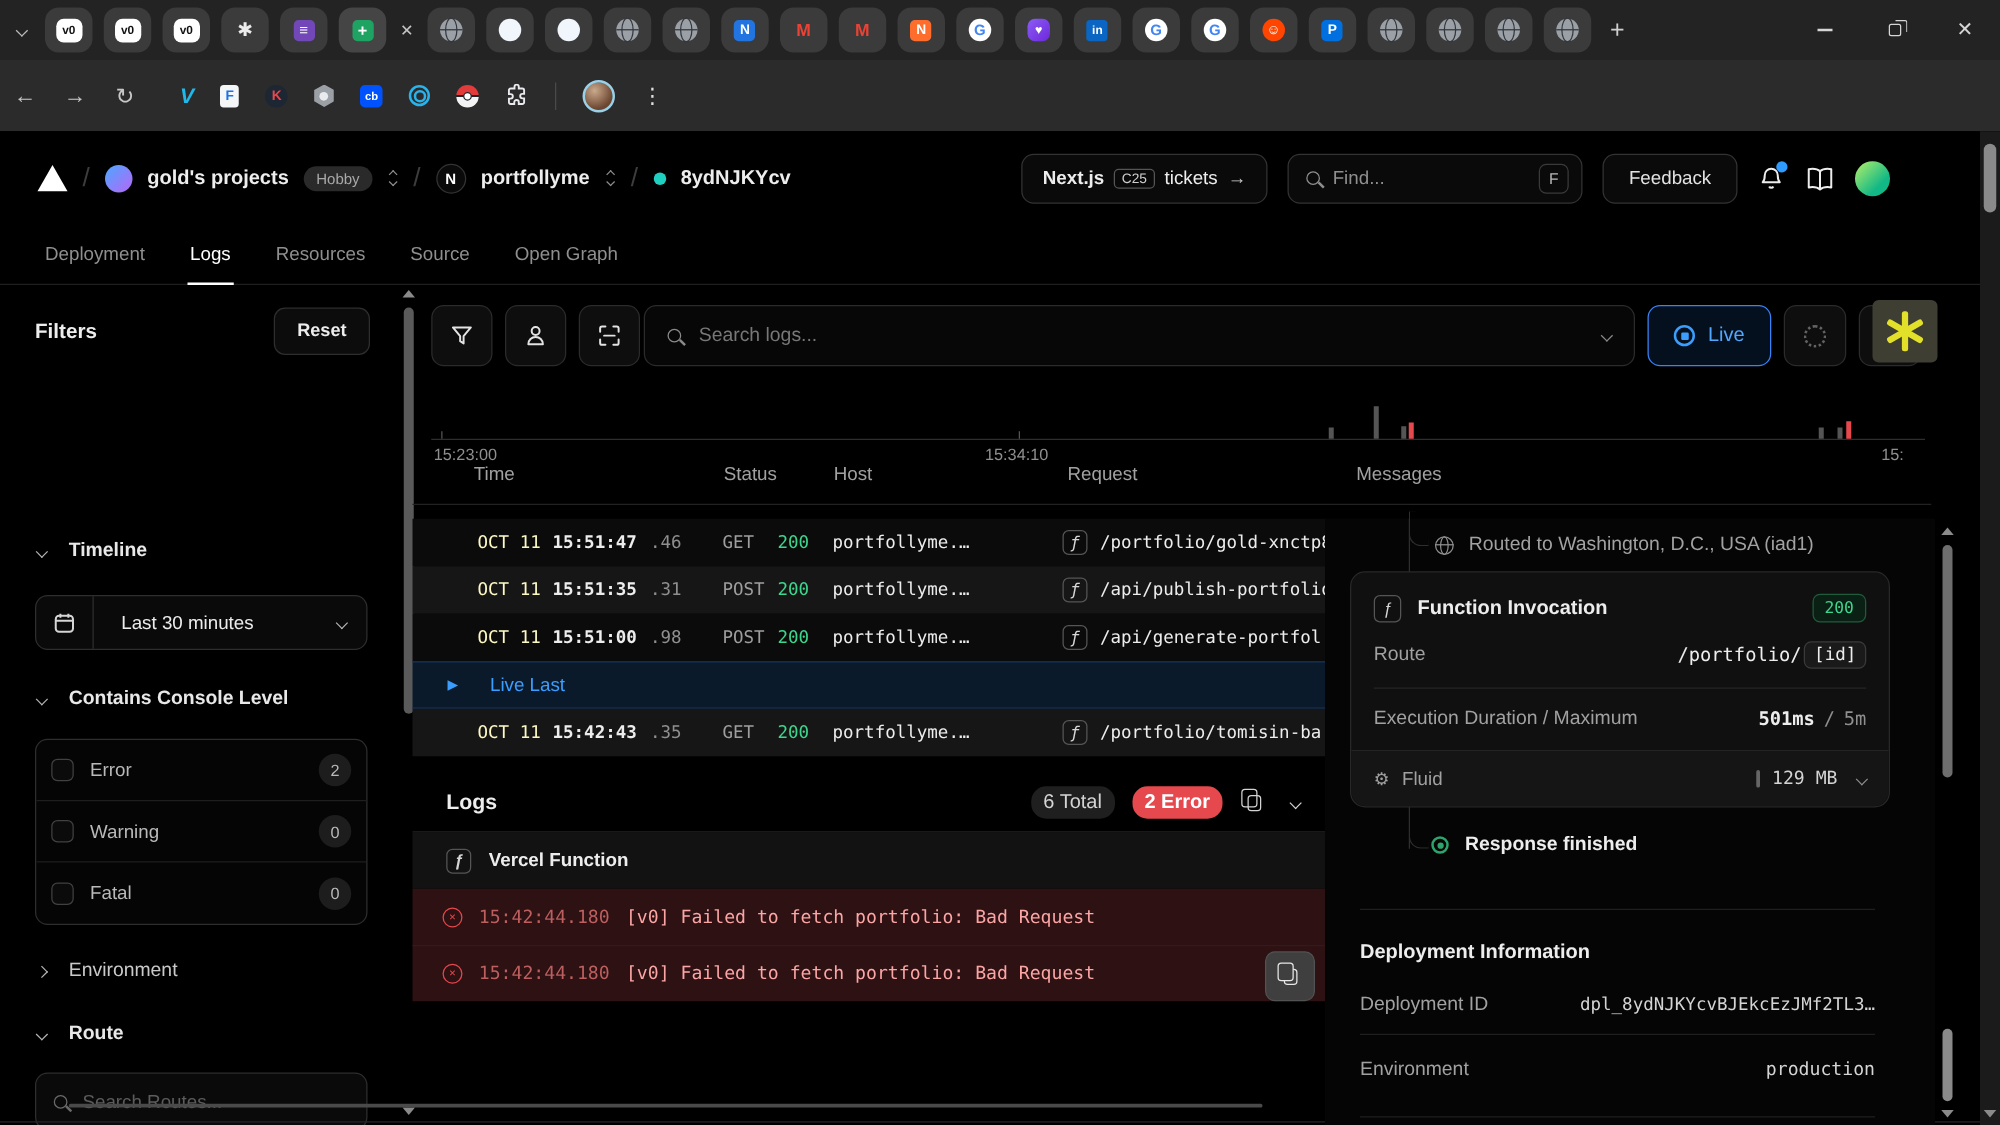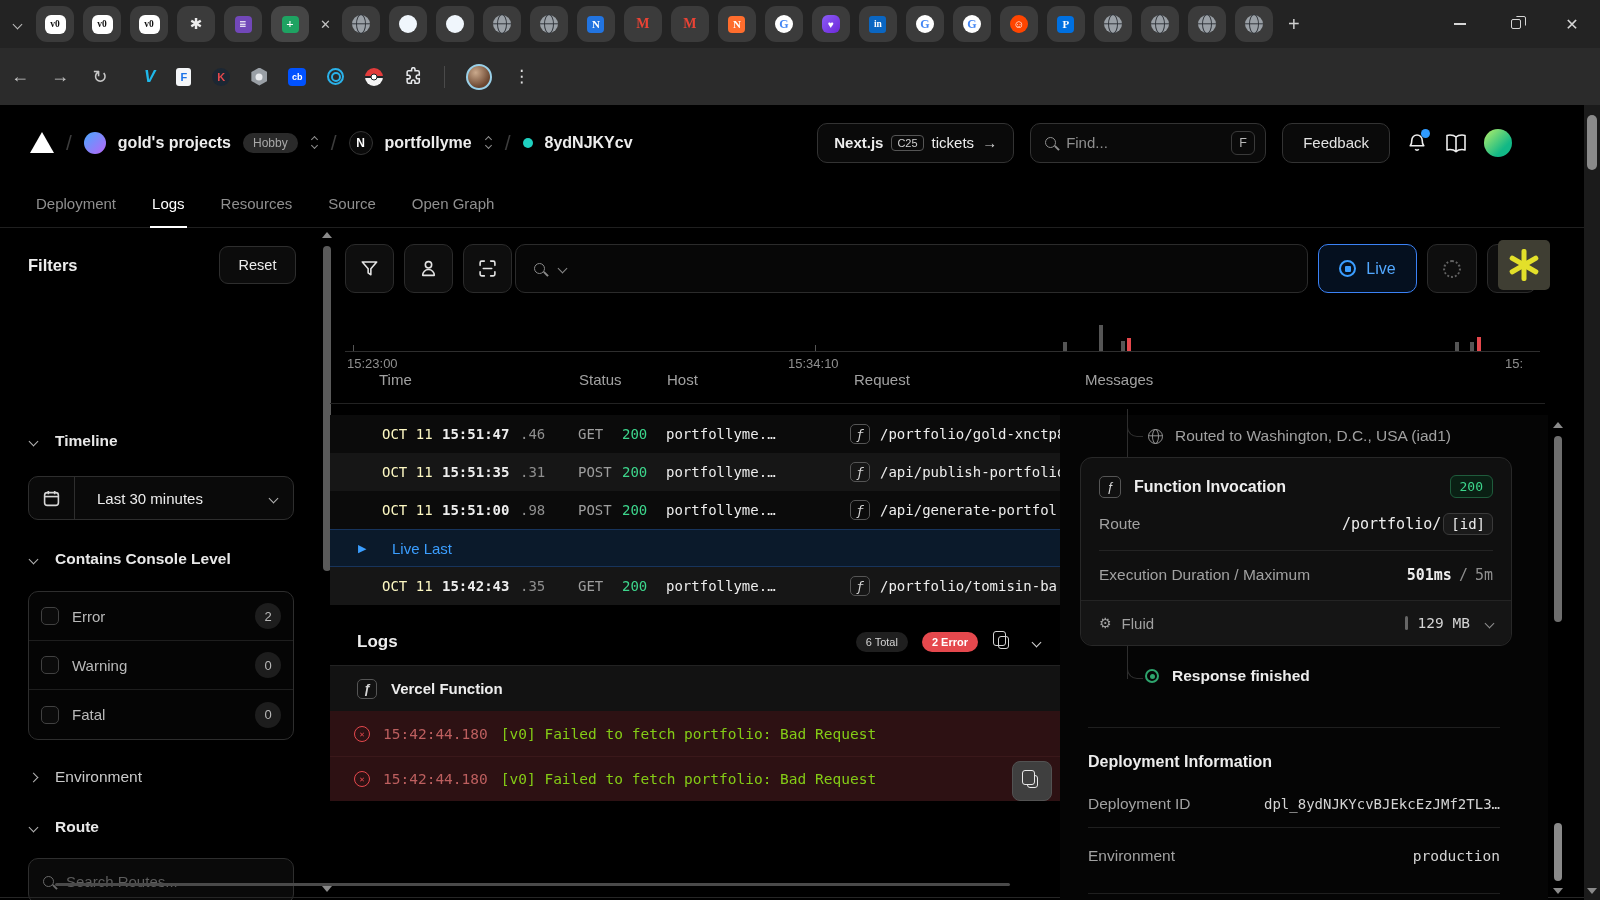--- a/index.html
+++ b/index.html
@@ -34,21 +34,21 @@
   .btab.active { background:#454545; }
   .tab-close { color:#c3c3c3; font-size:13px; margin:0 2px; }
   .newtab { color:#cfcfcf; font-size:20px; margin-left:6px; }
   .winctl { position:absolute; right:0; top:0; height:48px; display:flex; align-items:center; gap:0; }
   .winbtn { width:56px; height:48px; display:flex; align-items:center; justify-content:center; color:#d6d6d6; }
   .ic-min { width:12px; height:1.6px; background:#d6d6d6; }
   .ic-restore { width:10px; height:10px; border:1.4px solid #d6d6d6; border-radius:2px; position:relative; }
   .ic-restore::before { content:""; position:absolute; left:2px; top:-4px; width:10px; height:10px; border:1.4px solid #d6d6d6; border-radius:2px; clip-path:polygon(20% 0,100% 0,100% 80%,80% 80%,80% 20%,20% 20%); }
 
   
-  .fv { display:flex; align-items:center; justify-content:center; font-weight:bold; flex:none;font-family:Liberation Serif, serif; }
+  .fv { display:flex; align-items:center; justify-content:center; font-weight:bold; flex:none; }
   .fv-v0 { width:21px; height:19px; border-radius:6px; background:#fff; color:#111; font-size:9.5px; }
   .fv-gpt { color:#ececec; font-size:15px; font-weight:normal; }
   .fv-forms { width:17px; height:17px; border-radius:4px; background:#7248b9; color:#fff; font-size:12px; }
   .fv-sheets { width:17px; height:17px; border-radius:4px; background:#1ea362; color:#fff; font-size:13px; }
   .fv-globe { width:18px; height:18px; border-radius:50%; background:#9aa0a6; position:relative; }
   .fv-globe::before { content:""; position:absolute; inset:-1px 4px; border:1.4px solid #33373d; border-radius:50%; }
   .fv-globe::after { content:""; position:absolute; left:0; right:0; top:50%; height:1.4px; background:#33373d; transform:translateY(-50%); }
   .fv-github { width:18px; height:18px; border-radius:50%; background:#f0f6fc; }
   .fv-nblue { width:17px; height:17px; border-radius:4px; background:#2274e0; color:#fff; font-size:11px; }
   .fv-gmail { color:#ea4335; font-size:14px; }
@@ -113,21 +113,21 @@
 
   .vcnav { position:absolute; left:0; top:75px; width:1600px; height:48px; border-bottom:1px solid #1f1f1f; display:flex; align-items:stretch; padding-left:36px; gap:36px; }
   .vcnav .item { display:flex; align-items:center; color:#8f8f8f; font-size:15px; position:relative; }
   .vcnav .item.active { color:#fff; }
   .vcnav .item.active::after { content:""; position:absolute; left:-2px; right:-2px; bottom:-1px; height:2px; background:#fff; }
 
   
   .sidebar { position:absolute; left:0; top:123px; width:310px; bottom:0; }
   .sb-row1 { position:absolute; left:28px; right:14px; top:18px; display:flex; align-items:center; justify-content:space-between; }
   .sb-title { font-weight:bold; font-size:16.5px; }
-  .reset-btn { width:77px; height:38px; border:1px solid #2e2e2e; border-radius:9px; background:#0c0c0c; color:#ededed; font-size:14.5px; display:flex; align-items:center; justify-content:center; }
+  .reset-btn { width:77px; height:38px; border:1px solid #2e2e2e; border-radius:9px; background:#0c0c0c; color:#ededed; font-size:14.5px; display:flex; align-items:center; justify-content:center;font-weight:bold; }
   .sb-sect { position:absolute; left:30px; display:flex; align-items:center; gap:18px; color:#e8e8e8; }
   .sb-sect b { font-size:15.5px; }
   .sb-sect .chev { color:#b5b5b5; }
   .date-ctl { position:absolute; left:28px; top:248px; width:266px; height:44px; border:1px solid #2e2e2e; border-radius:10px; background:#0a0a0a; display:flex; align-items:center; }
   .date-ico { width:46px; height:100%; border-right:1px solid #2e2e2e; display:flex; align-items:center; justify-content:center; }
   .date-label { flex:1; padding-left:22px; font-size:15px; color:#ededed; }
   .date-ctl .chev { color:#b5b5b5; margin-right:16px; }
   .opt-box { position:absolute; left:28px; width:266px; border:1px solid #2e2e2e; border-radius:10px; background:#050505; overflow:hidden; }
   .opt-row { height:49px; display:flex; align-items:center; padding:0 12px; gap:13px; border-bottom:1px solid #1e1e1e; }
   .opt-row:last-child { border-bottom:none; }
@@ -177,30 +177,30 @@
   .row-a { background:#0b0b0b; }
   .row-b { background:#161616; }
   .live-row { background:#0b1a2b; border-top:1px solid #173least; }
   .live-row { border-top:1px solid #17345c; border-bottom:1px solid #17345c; }
   .live-row .play { position:absolute; left:28px; top:50%; transform:translateY(-50%); color:#3b9eff; font-size:11px; }
   .live-row .live-label { position:absolute; left:62px; top:50%; transform:translateY(-50%); color:#3b9eff; font-size:15px; font-family:"Liberation Sans",sans-serif; }
 
   
   .logs-hdr { position:absolute; left:330px; top:514px; width:730px; height:46px; display:flex; align-items:center; padding:0 20px 0 27px; gap:14px; }
   .logs-title { font-weight:bold; font-size:17px; }
-  .pill { border-radius:12px; font-size:11px; padding:4px 10px; }
+  .pill { border-radius:12px; font-size:16px; padding:4px 10px; }
   .pill-total { background:#1f1f1f; color:#d4d4d4; }
   .pill-error { background:#e5484d; color:#fff; font-weight:bold; }
   .logs-divider { position:absolute; left:330px; top:560px; width:730px; height:1px; background:#222; }
   .vf-row { position:absolute; left:330px; top:561px; width:730px; height:45px; background:#121212; display:flex; align-items:center; gap:14px; padding:0 27px; font-weight:bold; font-size:15px; }
   .err-row { position:absolute; left:330px; width:730px; height:45px; background:#2d1113; display:flex; align-items:center; gap:13px; padding:0 24px; font-size:14.5px; }
   .err-row + .err-row { border-top:1px solid #3a181a; }
   .err-ic { width:16px; height:16px; border:1.5px solid #e5484d; border-radius:50%; color:#e5484d; font-size:8.5px; display:flex; align-items:center; justify-content:center; flex:none; }
   .err-time { color:#bd5f5f; }
-  .err-msg { color:#84cc16; }
+  .err-msg { color:#fca5a5; }
   .err-copy { position:absolute; left:1012px; top:656px; width:40px; height:40px; background:#3f3f3f; border:1px solid #525252; border-radius:8px; display:flex; align-items:center; justify-content:center; color:#e8e8e8; z-index:3; }
   .err-copy .cpy::before { background:#3f3f3f; }
   .hscroll { position:absolute; left:55px; top:778px; width:955px; height:3px; border-radius:2px; background:#4a4a4a; }
   .bottom-line { position:absolute; left:0; top:792px; width:1600px; height:1px; background:#262626; }
 
   
   .detail { position:absolute; left:1060px; top:310px; width:488px; bottom:0; background:#050505; z-index:2; }
   .tree-v { position:absolute; left:67px; top:0; width:1px; height:264px; background:#2e2e2e; }
   .tree-curve { position:absolute; left:67px; width:16px; border-left:1px solid #2e2e2e; border-bottom:1px solid #2e2e2e; border-bottom-left-radius:10px; }
   .routed-row { position:absolute; left:88px; top:12px; display:flex; align-items:center; gap:12px; color:#a1a1a1; font-size:15.5px; }
@@ -487,20 +487,21 @@
         </svg>
     </button>
     <button class="tbtn" style="left:463px">
       <svg width="19" height="19" viewBox="0 0 18 18">
           <path d="M2 6V3.5A1.5 1.5 0 0 1 3.5 2H6M12 2h2.5A1.5 1.5 0 0 1 16 3.5V6M16 12v2.5a1.5 1.5 0 0 1-1.5 1.5H12M6 16H3.5A1.5 1.5 0 0 1 2 14.5V12" fill="none" stroke="#e3e3e3" stroke-width="1.5" stroke-linecap="round"></path>
           <path d="M5 9h8" stroke="#e3e3e3" stroke-width="1.5" stroke-linecap="round"></path>
         </svg>
     </button>
     <div class="logsearch">
       <span class="mag"></span>
+      <input placeholder="Search logs..." style="">
       <span class="chev"></span>
     </div>
     <button class="live-btn">
       <span class="rec"></span>
       <span>Live</span>
     </button>
     <button class="spin-btn">
       <span class="spinner"></span>
     </button>
     <button class="kebab-btn">⋮</button>

